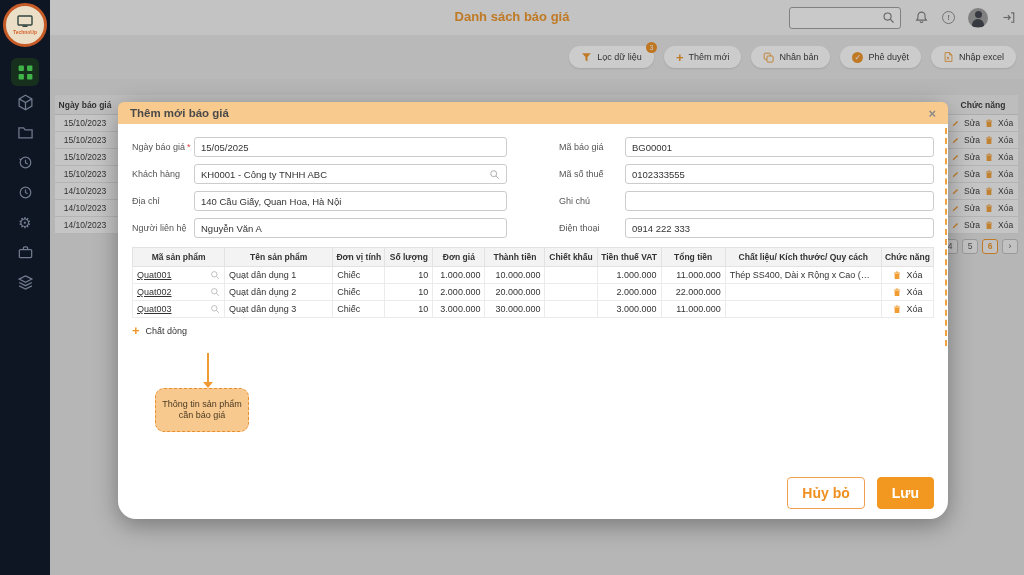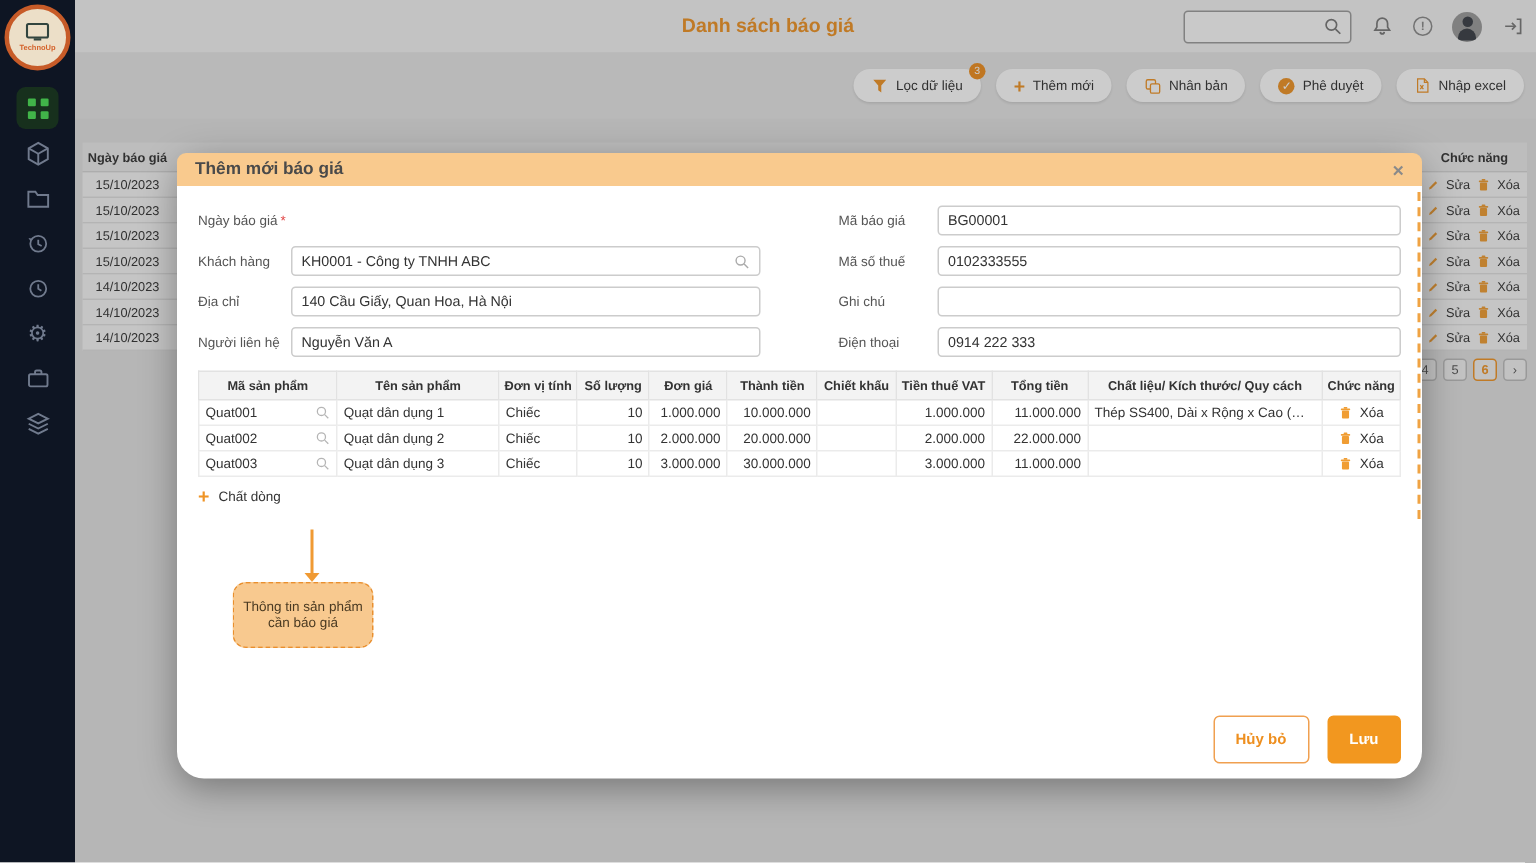--- a/index.html
+++ b/index.html
@@ -83,35 +83,35 @@
   .tab { font-size:9px; height:20px; line-height:19px; padding:0 12px; border:1px solid #ddd;
          border-radius:5px 5px 0 0; background:#fff; color:#444; }
   .tab.active { background:linear-gradient(#f9c382,#f5a851); border-color:#f0a04a; color:#3d2c12; font-weight:bold; }
 
   .ptable { margin:0 14px; width:calc(100% - 28px); border-collapse:collapse; table-layout:fixed; }
   .ptable th { background:#f3f3f3; border:1px solid #e2e2e2; font-size:8.5px; height:19px; padding:0 3px;
                color:#333; font-weight:bold; overflow:hidden; white-space:nowrap; }
   .ptable td { border:1px solid #ebebeb; font-size:9px; height:17px; padding:0 4px; color:#333;
                white-space:nowrap; overflow:hidden; text-overflow:ellipsis; }
   .num { text-align:right; }
-  .codecell { display:flex; align-items:center; justify-content:space-between; }
+  .codecell { display:flex; align-items:center; justify-content:space-between;text-decoration:underline; }
   .actcell { display:flex; align-items:center; justify-content:center; gap:4px; }
 
   .addrow { display:flex; align-items:center; gap:6px; margin:6px 14px; font-size:9px; color:#333; }
 
   .ann-line { position:absolute; left:89px; top:251px; height:31px; width:0; border-left:2px solid #f09a33; }
   .ann-arrow { position:absolute; left:85px; top:280px; width:0; height:0;
                border-left:5px solid transparent; border-right:5px solid transparent; border-top:6px solid #f09a33; }
   .ann-balloon { position:absolute; left:37px; top:286px; width:94px; height:44px; background:#f8c98f;
                  border:1.5px dashed #e98f2e; border-radius:9px; display:flex; align-items:center;
                  justify-content:center; text-align:center; font-size:9px; color:#4a3a22; padding:3px; line-height:1.25; }
   .edge-dash { position:absolute; right:1px; top:26px; height:218px; width:0; border-right:2px dashed #f0a343; }
 
   .mfooter { position:absolute; right:14px; bottom:10px; display:flex; gap:12px; }
-  .btn { height:31px; border-radius:4px; font-size:10px; font-weight:bold; display:flex; align-items:center;
+  .btn { height:31px; border-radius:4px; font-size:14px; font-weight:bold; display:flex; align-items:center;
          justify-content:center; padding:15px 14px; }
   .btn-cancel { border:1px solid #f0a050; background:#fff; color:#ee8f1f; }
   .btn-save { border:1px solid #f2971f; background:#f2971f; color:#fff; }
 </style>
 </head>
 <body>
 
 <div class="app">
 
   <aside class="sidebar">
@@ -374,20 +374,23 @@
   <div class="modal">
     <div class="mtitle">
       <span>Thêm mới báo giá</span>
       <span class="mclose">×</span>
     </div>
 
     <div class="mform">
       <div class="fcol">
         <div class="frow">
           <span class="flabel"><span>Ngày báo giá</span><span class="req">*</span></span>
+          <span class="fbox">
+              <input value="15/05/2025" style="">
+            </span>
         </div>
         <div class="frow">
           <span class="flabel">Khách hàng</span>
           <span class="fbox">
             <input value="KH0001 - Công ty TNHH ABC" style="">
             <svg width="11" height="11" viewBox="0 0 14 14">
                 <circle cx="6" cy="6" r="3.8" fill="none" stroke="#aaa" stroke-width="1.2"></circle>
                 <path d="M9 9 12.4 12.4" stroke="#aaa" stroke-width="1.2"></path>
               </svg>
           </span>

